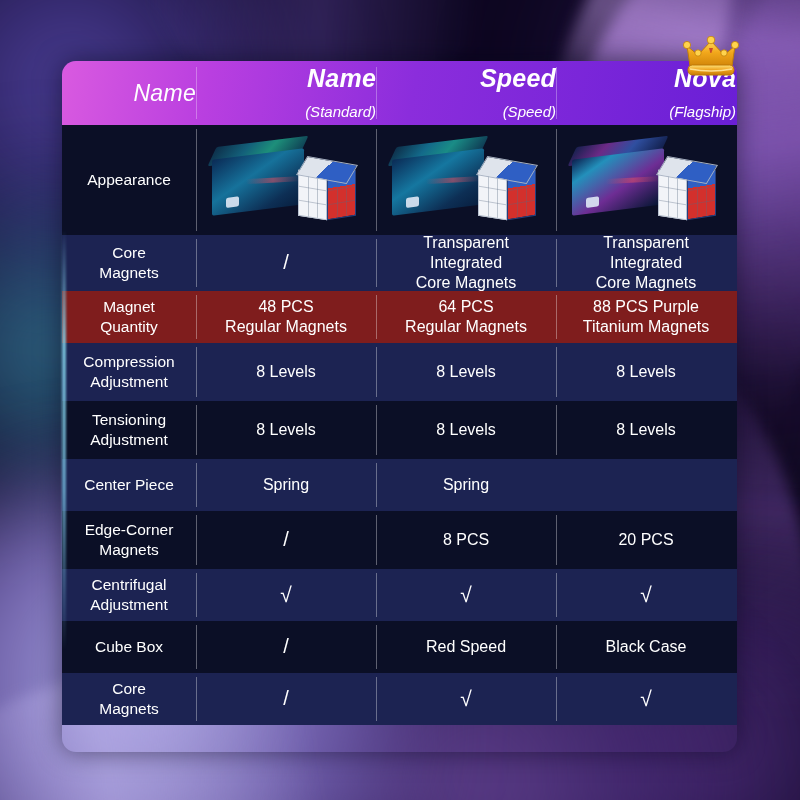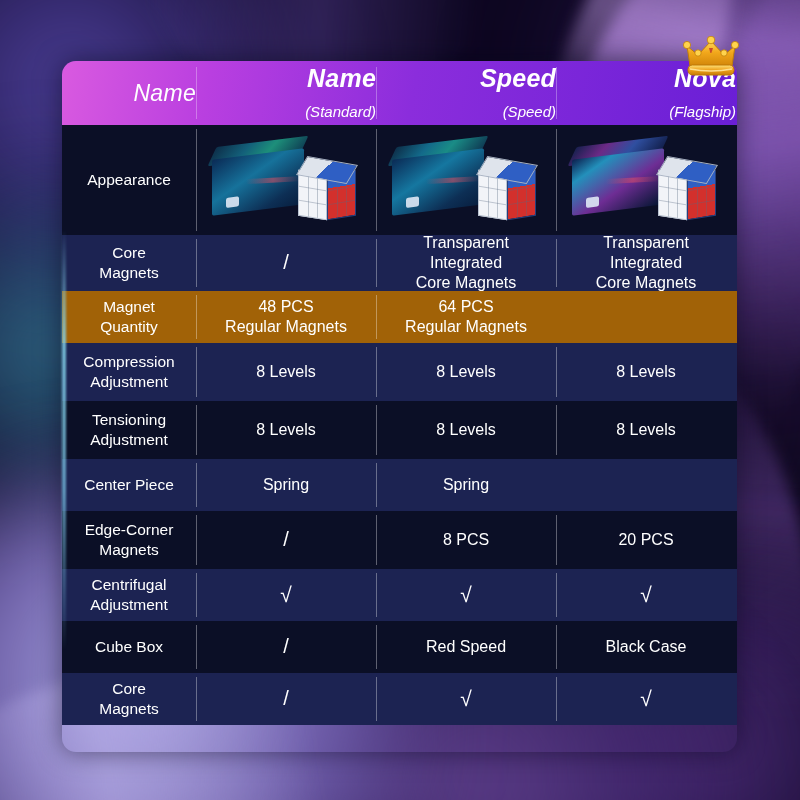--- a/index.html
+++ b/index.html
@@ -264,29 +264,32 @@
         <div class="tbcell c-prod">
           <span class="slash">/</span>
         </div>
         <div class="tbcell c-prod">
           <span>Transparent<br>Integrated<br>Core Magnets</span>
         </div>
         <div class="tbcell c-prod">
           <span>Transparent<br>Integrated<br>Core Magnets</span>
         </div>
       </div>
-      <div class="trow tbrow" style="height: 52px; background: #a16207;">
+      <div class="trow tbrow" style="height: 52px; background: #7f1d1d;">
         <div class="tbcell c-name">
           <span class="lbl">Magnet<br>Quantity</span>
         </div>
         <div class="tbcell c-prod">
           <span>48 PCS<br>Regular Magnets</span>
         </div>
         <div class="tbcell c-prod">
           <span>64 PCS<br>Regular Magnets</span>
+        </div>
+        <div class="tbcell c-prod">
+          <span>88 PCS Purple<br>Titanium Magnets</span>
         </div>
       </div>
       <div class="trow tbrow" style="height: 58px; background: rgb(28, 35, 82);">
         <div class="tbcell c-name">
           <span class="lbl">Compression<br>Adjustment</span>
         </div>
         <div class="tbcell c-prod">
           <span>8 Levels</span>
         </div>
         <div class="tbcell c-prod">

